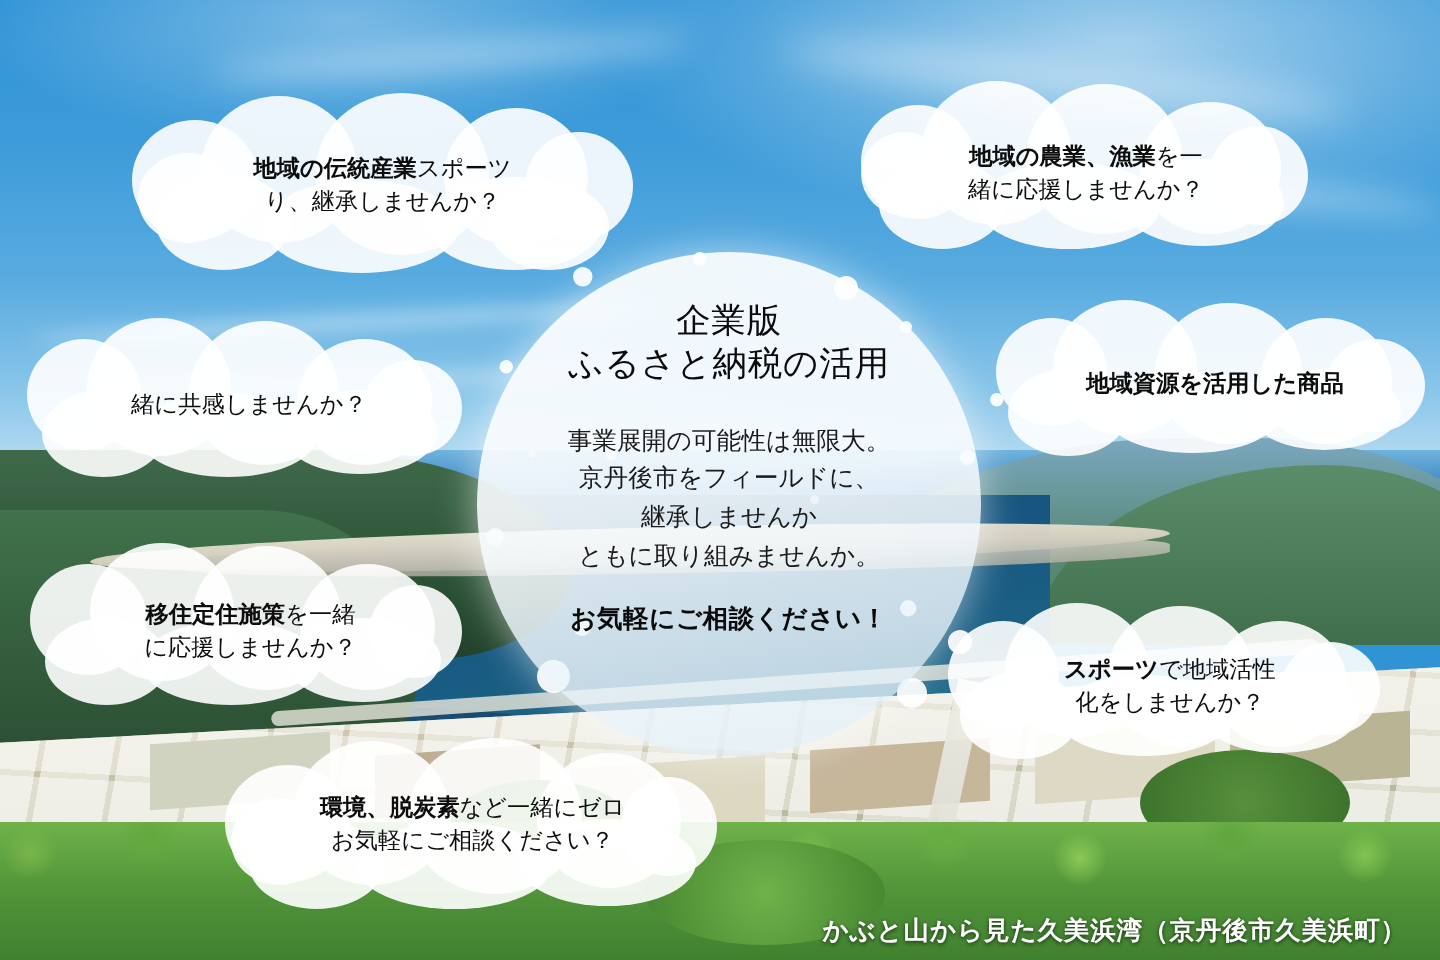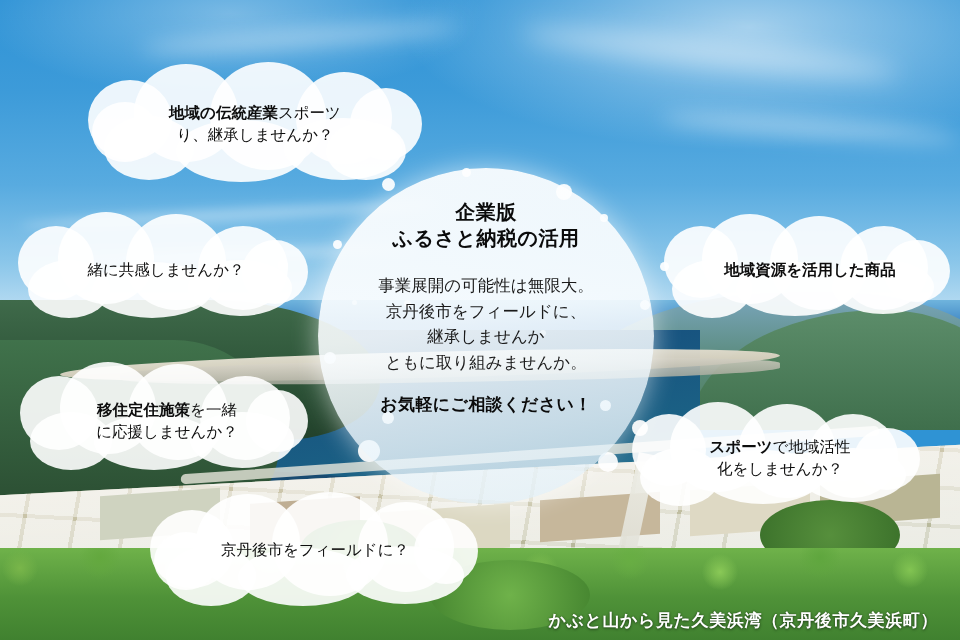--- a/index.html
+++ b/index.html
@@ -118,21 +118,21 @@
   .center-circle{
     position:absolute;left:318px;top:168px;width:336px;height:336px;
     border-radius:50%;
     background:linear-gradient(170deg,rgba(255,255,255,.93) 0%,rgba(250,253,255,.90) 45%,rgba(236,246,252,.82) 75%,rgba(225,240,250,.72) 100%);
     box-shadow:0 0 26px rgba(255,255,255,.55);
     display:flex;flex-direction:column;align-items:center;
     padding-top:32px;box-sizing:border-box;
     text-align:center;color:#111;
   }
   .cc-title{
-    font-weight:bold;font-size:20px;line-height:1.28;letter-spacing:.5px;
+    font-weight:normal;font-size:23px;line-height:1.28;letter-spacing:.5px;
     color:#0b0b0b;
   }
   .cc-body{
     margin-top:22px;font-size:16.5px;line-height:1.55;color:#1a1a1a;
     font-weight:400;
   }
   .cc-cta{
     margin-top:18px;font-size:17px;font-weight:bold;color:#0b0b0b;letter-spacing:.4px;
   }
   .dot{position:absolute;border-radius:50%;background:rgba(255,255,255,.92);}
@@ -165,21 +165,21 @@
     position:absolute;left:0;right:0;top:50%;transform:translateY(-50%);
     text-align:center;color:#0d0d0d;font-size:15.5px;line-height:1.45;
     z-index:3;padding:0 12px;box-sizing:border-box;
   }
   .bubble .txt b{font-weight:bold;}
 
   
   #b1{left:88px;top:62px;width:334px;height:124px;}
   #b2{left:574px;top:54px;width:300px;height:124px;}
   #b3{left:18px;top:212px;width:296px;height:116px;}
-  #b4{left:664px;top:214px;width:292px;height:112px;}
+  #b4{left:664px;top:200px;width:292px;height:112px;}
   #b5{left:20px;top:362px;width:294px;height:118px;}
   #b6{left:632px;top:402px;width:296px;height:112px;}
   #b7{left:150px;top:492px;width:330px;height:116px;}
 
   .caption{
     position:absolute;right:22px;bottom:8px;
     color:#ffffff;font-size:17px;font-weight:bold;letter-spacing:.6px;
     text-shadow:0 1px 3px rgba(0,0,0,.45),0 0 2px rgba(0,0,0,.35);
     z-index:6;
   }
@@ -265,20 +265,37 @@
         <div class="puff" style="left: 88px; top: 58px; width: 130px; height: 62px;"></div>
         <div class="puff" style="left: 196px; top: 56px; width: 118px; height: 62px;"></div>
         <div class="puff" style="left: 238px; top: 60px; width: 80px; height: 58px;"></div>
         <div class="puff" style="left: 4px; top: 40px; width: 66px; height: 60px;"></div>
       </div>
     <div class="txt">
         <div><b>地域の伝統産業</b><span>スポーツ</span></div>
         <div>り、継承しませんか？</div>
       </div>
   </div>
+  <div class="bubble" id="b2">
+    <div class="puffs">
+        <div class="puff" style="left: 0px; top: 16px; width: 76px; height: 76px;"></div>
+        <div class="puff" style="left: 40px; top: 0px; width: 100px; height: 96px;"></div>
+        <div class="puff" style="left: 110px; top: 2px; width: 104px; height: 100px;"></div>
+        <div class="puff" style="left: 186px; top: 14px; width: 94px; height: 88px;"></div>
+        <div class="puff" style="left: 232px; top: 30px; width: 66px; height: 66px;"></div>
+        <div class="puff" style="left: 12px; top: 52px; width: 84px; height: 60px;"></div>
+        <div class="puff" style="left: 78px; top: 54px; width: 122px; height: 58px;"></div>
+        <div class="puff" style="left: 174px; top: 52px; width: 108px; height: 58px;"></div>
+        <div class="puff" style="left: 0px; top: 34px; width: 58px; height: 56px;"></div>
+      </div>
+    <div class="txt">
+        <div><b>地域の農業、漁業</b><span>を一</span></div>
+        <div>緒に応援しませんか？</div>
+      </div>
+  </div>
   <div class="bubble" id="b3">
     <div class="puffs">
         <div class="puff" style="left: 0px; top: 14px; width: 76px; height: 74px;"></div>
         <div class="puff" style="left: 40px; top: 0px; width: 96px; height: 92px;"></div>
         <div class="puff" style="left: 108px; top: 2px; width: 100px; height: 96px;"></div>
         <div class="puff" style="left: 180px; top: 14px; width: 90px; height: 84px;"></div>
         <div class="puff" style="left: 224px; top: 28px; width: 66px; height: 64px;"></div>
         <div class="puff" style="left: 10px; top: 48px; width: 82px; height: 58px;"></div>
         <div class="puff" style="left: 74px; top: 50px; width: 120px; height: 56px;"></div>
         <div class="puff" style="left: 170px; top: 48px; width: 104px; height: 56px;"></div>
@@ -340,18 +357,19 @@
         <div class="puff" style="left: 46px; top: 2px; width: 104px; height: 96px;"></div>
         <div class="puff" style="left: 122px; top: 0px; width: 116px; height: 104px;"></div>
         <div class="puff" style="left: 208px; top: 10px; width: 96px; height: 90px;"></div>
         <div class="puff" style="left: 264px; top: 26px; width: 64px; height: 66px;"></div>
         <div class="puff" style="left: 16px; top: 54px; width: 90px; height: 60px;"></div>
         <div class="puff" style="left: 88px; top: 56px; width: 130px; height: 58px;"></div>
         <div class="puff" style="left: 196px; top: 54px; width: 118px; height: 58px;"></div>
         <div class="puff" style="left: 4px; top: 40px; width: 64px; height: 58px;"></div>
       </div>
     <div class="txt">
-        <div>京丹後市をフィールドに？</div>
+        <div><b>環境、脱炭素</b><span>など一緒にゼロ</span></div>
+        <div>お気軽にご相談ください？</div>
       </div>
   </div>
 
   <div class="caption">かぶと山から見た久美浜湾（京丹後市久美浜町）</div>
 </div>
 
 </body></html>

